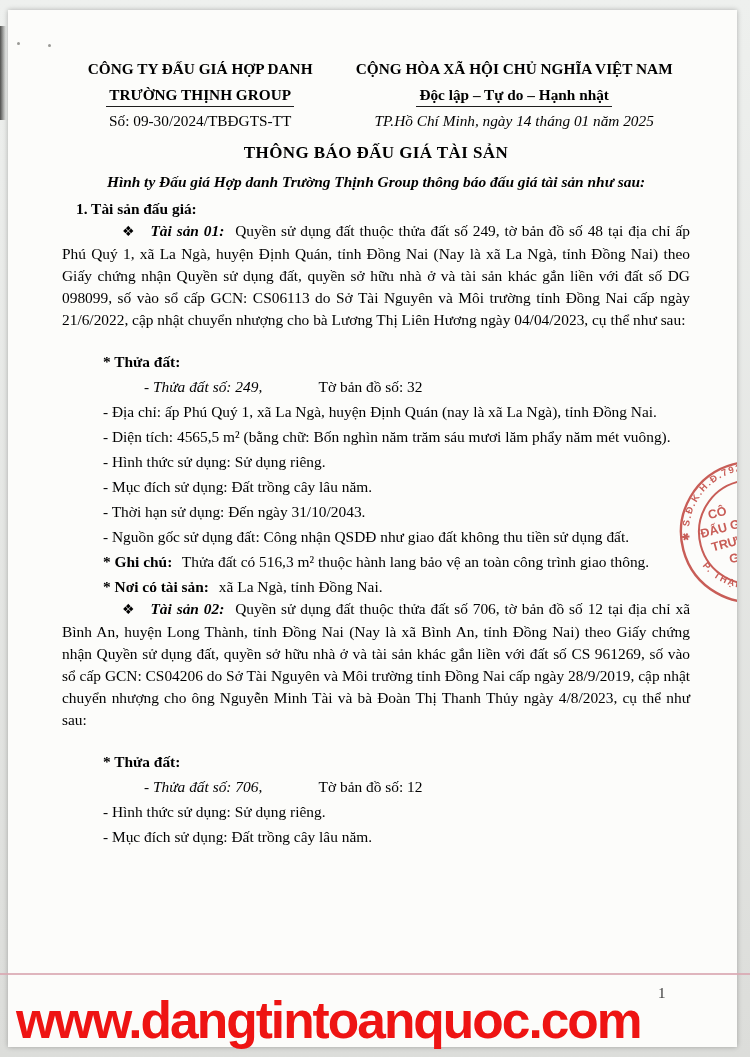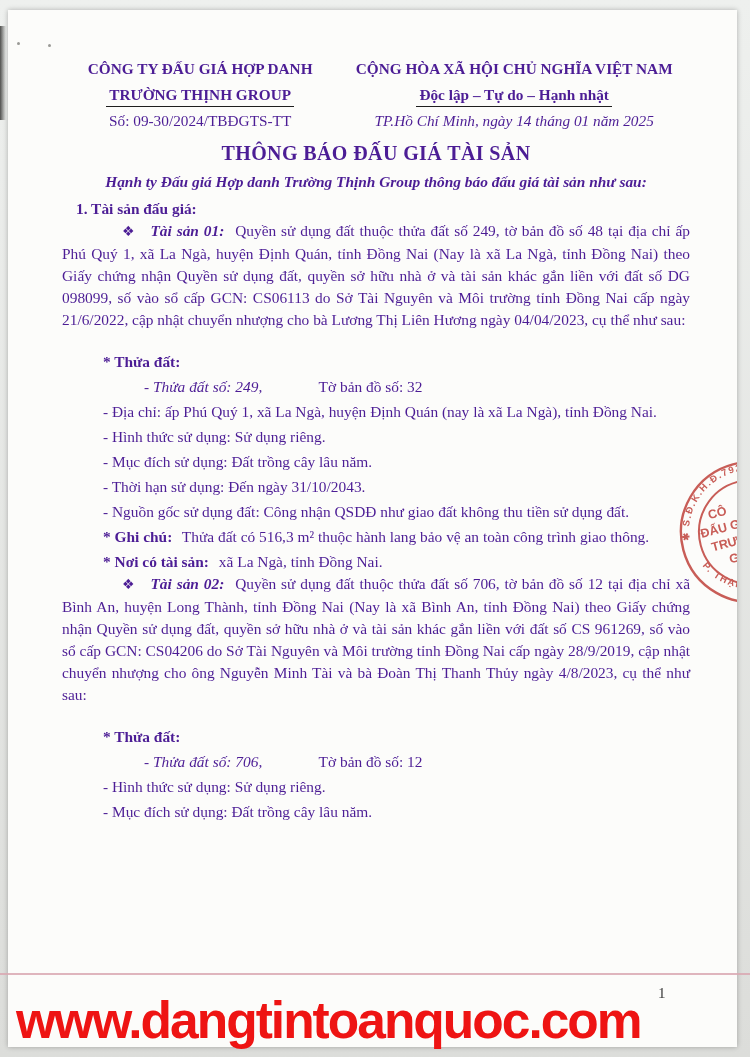--- a/index.html
+++ b/index.html
@@ -10,32 +10,32 @@
   }
   .screen{position:absolute;inset:0;background:linear-gradient(#eef0ee,#dcddda);}
   
   .page{
     position:absolute;left:8px;top:10px;width:729px;height:1037px;
     background:#fcfcfa;overflow:hidden;
     box-shadow:0 0 5px rgba(0,0,0,.28);
   }
   .content{
     position:absolute;left:54px;right:47px;top:0;
-    color:#4c1d95;font-size:15.4px;line-height:22px;
+    color:#000000;font-size:15.4px;line-height:22px;
   }
   
   .letterhead{display:flex;margin-top:46px;}
   .lh-left{width:44%;text-align:center;}
   .lh-right{width:56%;text-align:center;}
   .lh-line{line-height:26px;font-size:15.3px;}
   .lh-bold{font-weight:bold;}
   .u{display:inline-block;border-bottom:1.6px solid #1e1e1e;padding:0 3px 0 3px;line-height:22px;}
   .it{font-style:italic;}
   
-  .doc-title{text-align:center;font-size:20px;font-weight:bold;letter-spacing:.4px;margin:6px 0 0;line-height:26px;}
+  .doc-title{text-align:center;font-size:17px;font-weight:bold;letter-spacing:.4px;margin:6px 0 0;line-height:26px;}
   .subtitle{text-align:center;font-weight:bold;font-style:italic;margin:5px 0 0;}
   .sec-heading{font-weight:bold;margin:5px 0 0;padding-left:14px;}
   
   p{margin:3px 0 0;}
   .para{text-align:justify;text-indent:60px;margin-top:0;}
   .item{text-align:justify;text-indent:41px;}
   .bhead{font-weight:bold;text-indent:41px;margin-top:20px;}
   .bullet{font-size:14px;margin-right:10px;font-style:normal;}
   .asset-label{font-weight:bold;font-style:italic;margin-right:6px;}
   .lbl{font-weight:bold;margin-right:6px;}
@@ -75,34 +75,35 @@
           <div class="lh-line">Số: 09-30/2024/TBĐGTS-TT</div>
         </div>
         <div class="lh-right">
           <div class="lh-line lh-bold">CỘNG HÒA XÃ HỘI CHỦ NGHĨA VIỆT NAM</div>
           <div class="lh-line lh-bold"><span class="u">Độc lập – Tự do – Hạnh nhật</span></div>
           <div class="lh-line it">TP.Hồ Chí Minh, ngày 14 tháng 01 năm 2025</div>
         </div>
       </div>
 
       <div class="doc-title">THÔNG BÁO ĐẤU GIÁ TÀI SẢN</div>
-      <p class="subtitle">Hạnh ty Đấu giá Hợp danh Trường Thịnh Group thông báo đấu giá tài sản như sau:</p>
+      <p class="subtitle">Hình ty Đấu giá Hợp danh Trường Thịnh Group thông báo đấu giá tài sản như sau:</p>
       <p class="sec-heading">1. Tài sản đấu giá:</p>
 
       <p class="para">
         <span class="bullet">❖</span>
         <span class="asset-label">Tài sản 01:</span>
         <span>Quyền sử dụng đất thuộc thửa đất số 249, tờ bản đồ số 48 tại địa chỉ ấp Phú Quý 1, xã La Ngà, huyện Định Quán, tỉnh Đồng Nai (Nay là xã La Ngà, tỉnh Đồng Nai) theo Giấy chứng nhận Quyền sử dụng đất, quyền sở hữu nhà ở và tài sản khác gắn liền với đất số DG 098099, số vào sổ cấp GCN: CS06113 do Sở Tài Nguyên và Môi trường tỉnh Đồng Nai cấp ngày 21/6/2022, cập nhật chuyển nhượng cho bà Lương Thị Liên Hương ngày 04/04/2023, cụ thể như sau:</span>
       </p>
       <p class="bhead">* Thửa đất:</p>
       <p class="item field">
         <span class="col1">- Thửa đất số: 249,</span>
         <span>Tờ bản đồ số: 32</span>
       </p>
       <p class="item">- Địa chỉ: ấp Phú Quý 1, xã La Ngà, huyện Định Quán (nay là xã La Ngà), tỉnh Đồng Nai.</p>
+      <p class="item">- Diện tích: 4565,5 m² (bằng chữ: Bốn nghìn năm trăm sáu mươi lăm phẩy năm mét vuông).</p>
       <p class="item">- Hình thức sử dụng: Sử dụng riêng.</p>
       <p class="item">- Mục đích sử dụng: Đất trồng cây lâu năm.</p>
       <p class="item">- Thời hạn sử dụng: Đến ngày 31/10/2043.</p>
       <p class="item">- Nguồn gốc sử dụng đất: Công nhận QSDĐ như giao đất không thu tiền sử dụng đất.</p>
       <p class="item">
         <span class="lbl">* Ghi chú:</span>
         <span>Thửa đất có 516,3 m² thuộc hành lang bảo vệ an toàn công trình giao thông.</span>
       </p>
       <p class="item">
         <span class="lbl">* Nơi có tài sản:</span>

